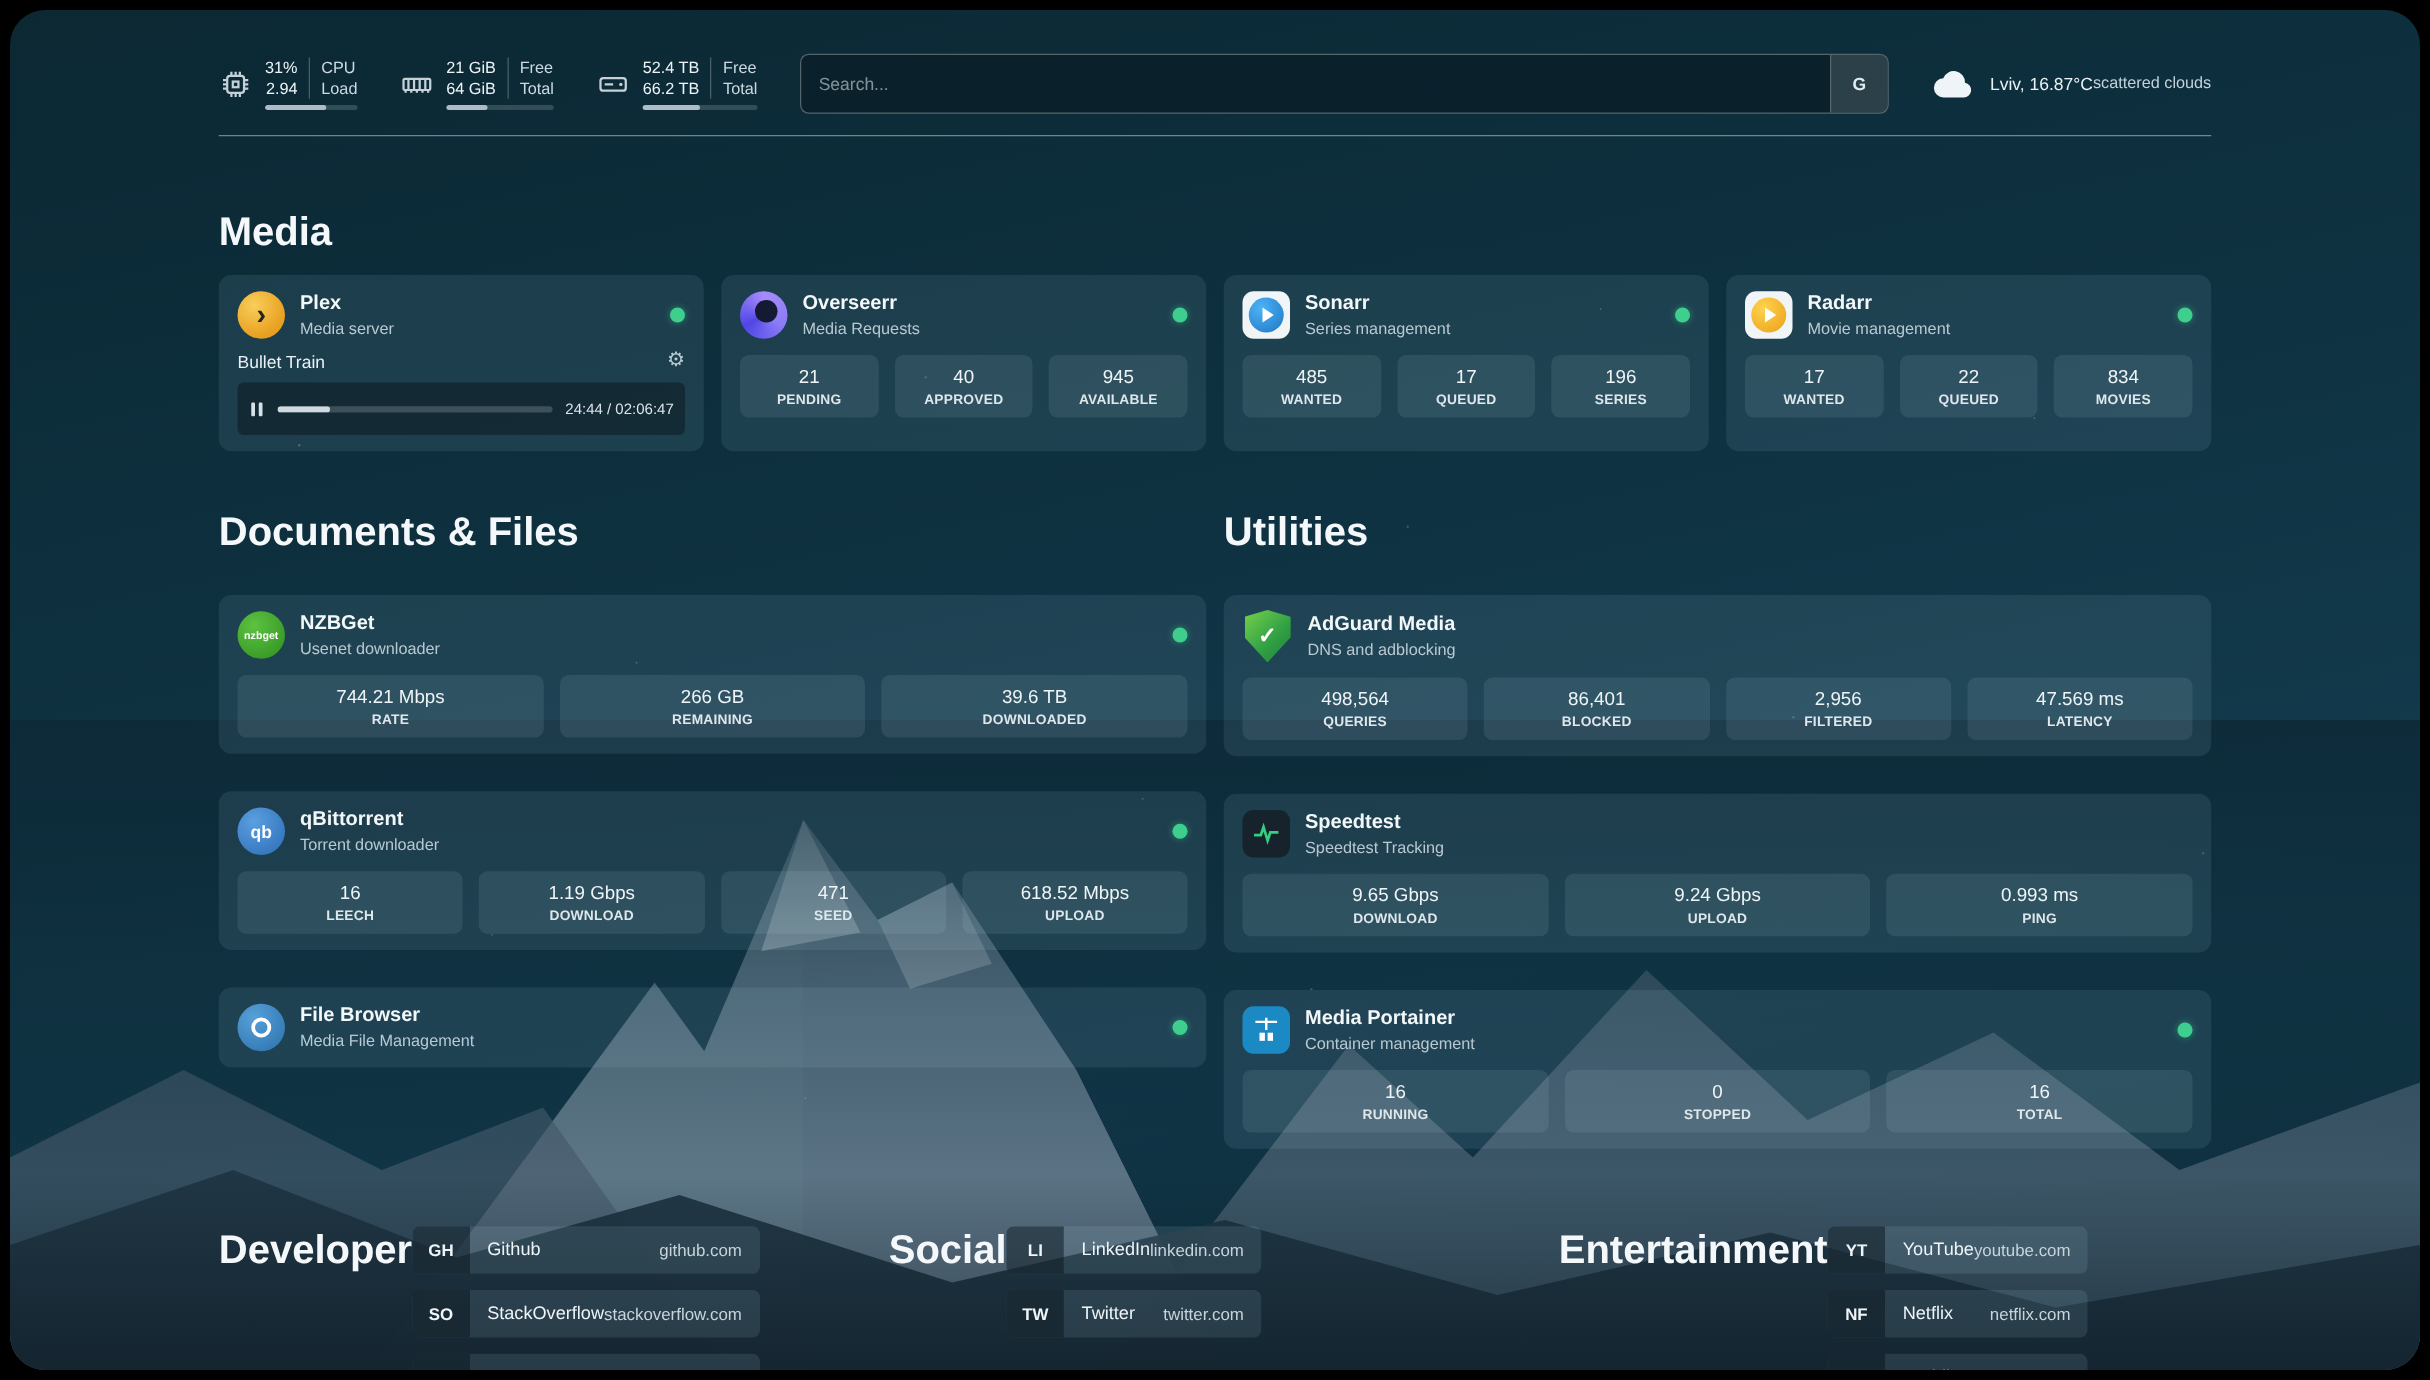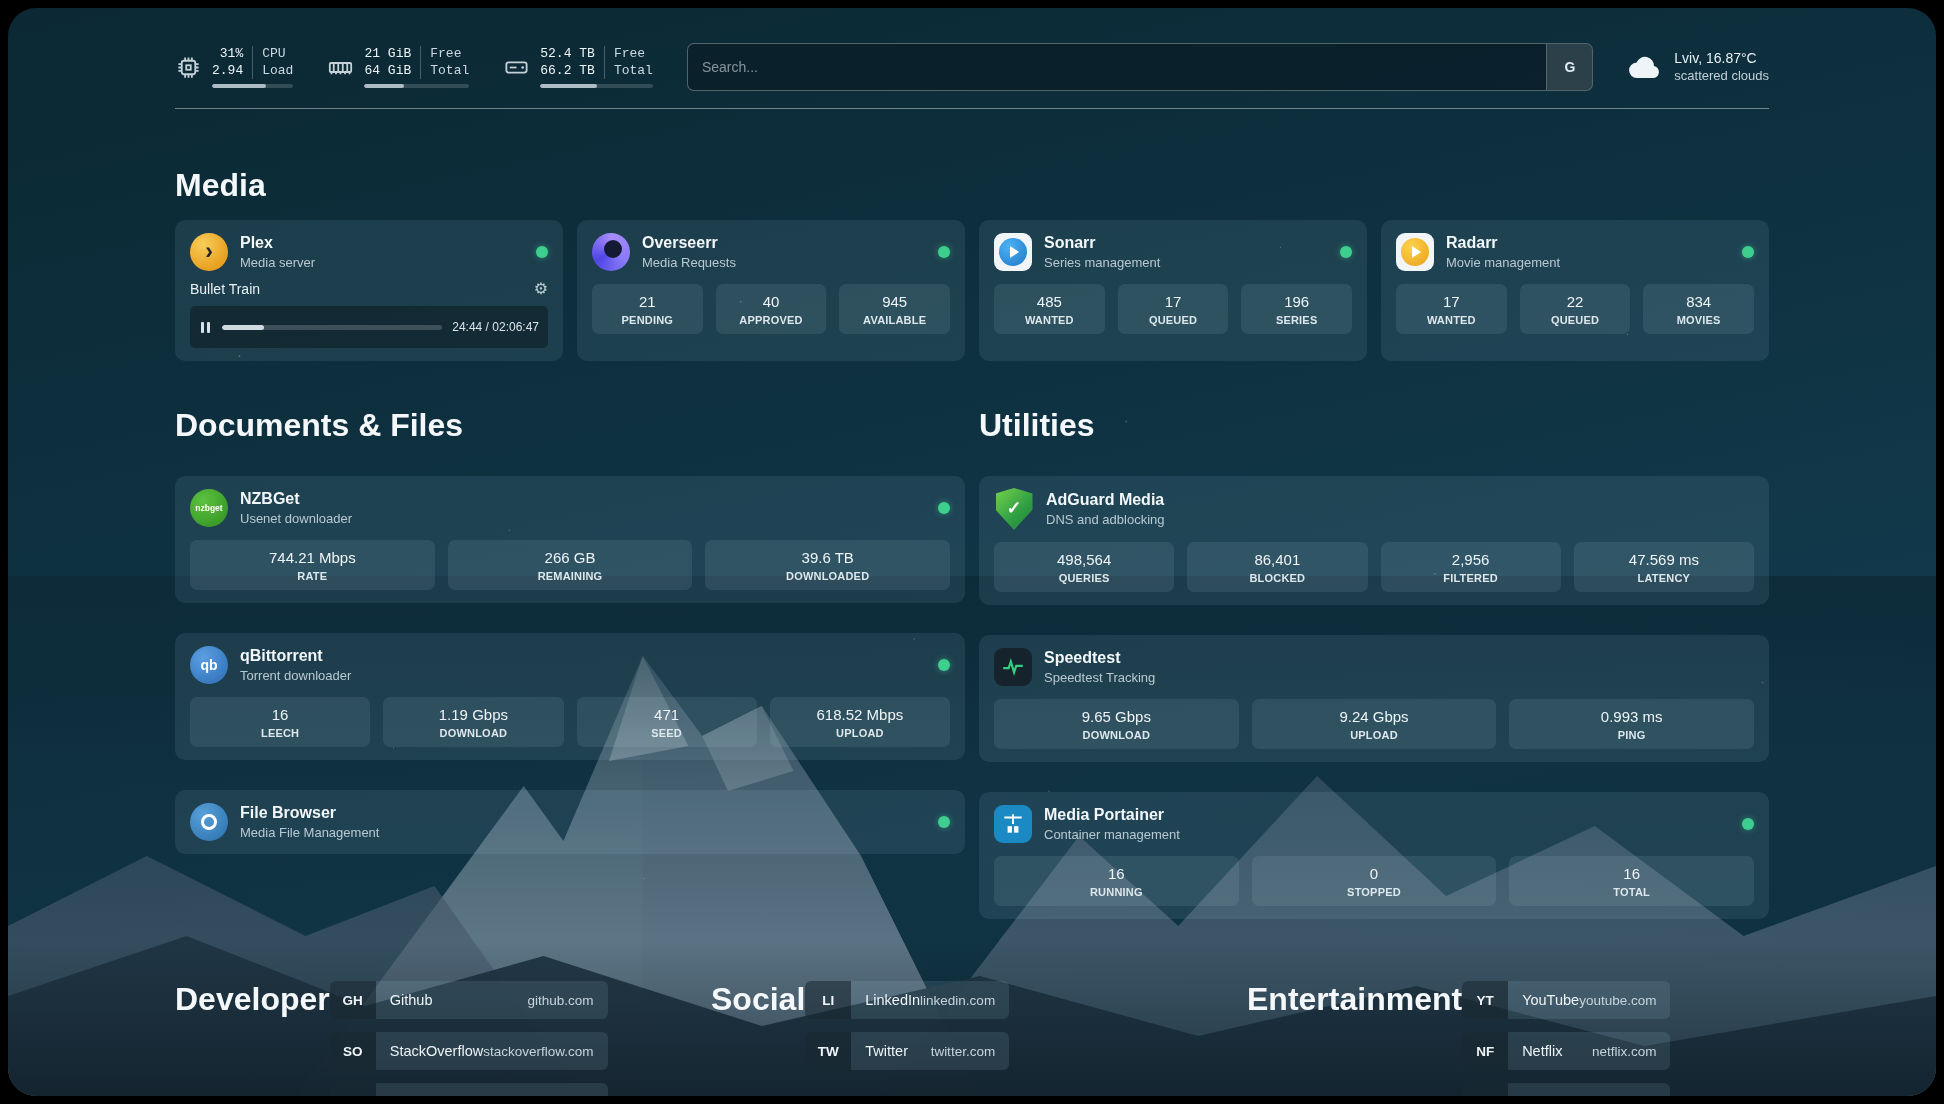--- a/index.html
+++ b/index.html
@@ -32,21 +32,21 @@
       radial-gradient(circle 1.5px at 84% 30%, rgba(255,255,255,.6), transparent 70%),
       radial-gradient(circle 2px at 91% 62%, rgba(255,255,255,.5), transparent 70%),
       radial-gradient(circle 1.5px at 20% 68%, rgba(255,255,255,.55), transparent 70%),
       radial-gradient(circle 2px at 54% 72%, rgba(255,255,255,.45), transparent 70%),
       radial-gradient(circle 1.5px at 33% 80%, rgba(255,255,255,.5), transparent 70%);
   }
   
   .content { position:absolute; inset:0; padding:30px 167px 0; color:#e9f1f5; }
 
   .topbar { display:flex; align-items:center; gap:26px; height:58px; }
-  .widgets { display:flex; gap:34px; align-items:center;font-family:Liberation Mono, monospace; }
+  .widgets { display:flex; gap:34px; align-items:center; }
   .widget { display:flex; gap:10px; align-items:center; }
   .w-icon { width:27px; height:27px; opacity:.92; flex:none; }
   .w-body { display:flex; flex-direction:column; gap:5px; }
   .w-rows { display:flex; }
   .wcol { display:flex; flex-direction:column; font-size:13px; line-height:1.3; }
   .wcol.values { align-items:flex-end; padding-right:9px; font-weight:500; color:#eef4f7; }
   .wcol.labels { padding-left:9px; border-left:1px solid rgba(255,255,255,.25); color:#ccd9e1; }
   .bar { height:4px; background:rgba(255,255,255,.16); border-radius:2px; overflow:hidden; }
   .bar-fill { height:100%; background:#aebcc6; border-radius:2px; }
 
@@ -54,21 +54,21 @@
     background:rgba(9,24,32,.55); border:1px solid rgba(255,255,255,.3); border-radius:7px; overflow:hidden; }
   .search-input { flex:1; background:transparent; border:none; outline:none; color:#e9f1f5; font-size:14px;
     padding:0 14px; font-family:"Liberation Sans",sans-serif; }
   .search-input::placeholder { color:rgba(230,240,245,.55); }
   .search-btn { width:46px; height:100%; background:rgba(255,255,255,.14); border:none;
     border-left:1px solid rgba(255,255,255,.2); color:#e3ecf1; font-size:14px; font-weight:600; cursor:pointer;
     font-family:"Liberation Sans",sans-serif; }
 
   .weather { display:flex; align-items:center; gap:11px; }
   .weather-icon { width:36px; height:26px; }
-  .weather-txt { display:flex; flex-direction:column; line-height:1.3; }
+  .weather-txt { display:flex; flex-direction:row; line-height:1.3; }
   .weather-loc { font-size:14px; font-weight:500; }
   .weather-cond { font-size:13px; color:#c3d2da; }
 
   .divider { margin:12px 0 0; border:none; border-top:1px solid rgba(255,255,255,.42); }
 
   .section-h { font-size:32px; font-weight:600; margin:0 0 16px; color:#f4f8fa; }
   .media-section { margin-top:58px; }
   .media-grid { display:grid; grid-template-columns:repeat(4,1fr); gap:14px; }
 
   .card { background:rgba(175,215,235,.10); border-radius:10px; padding:13px 15px; position:relative; }

